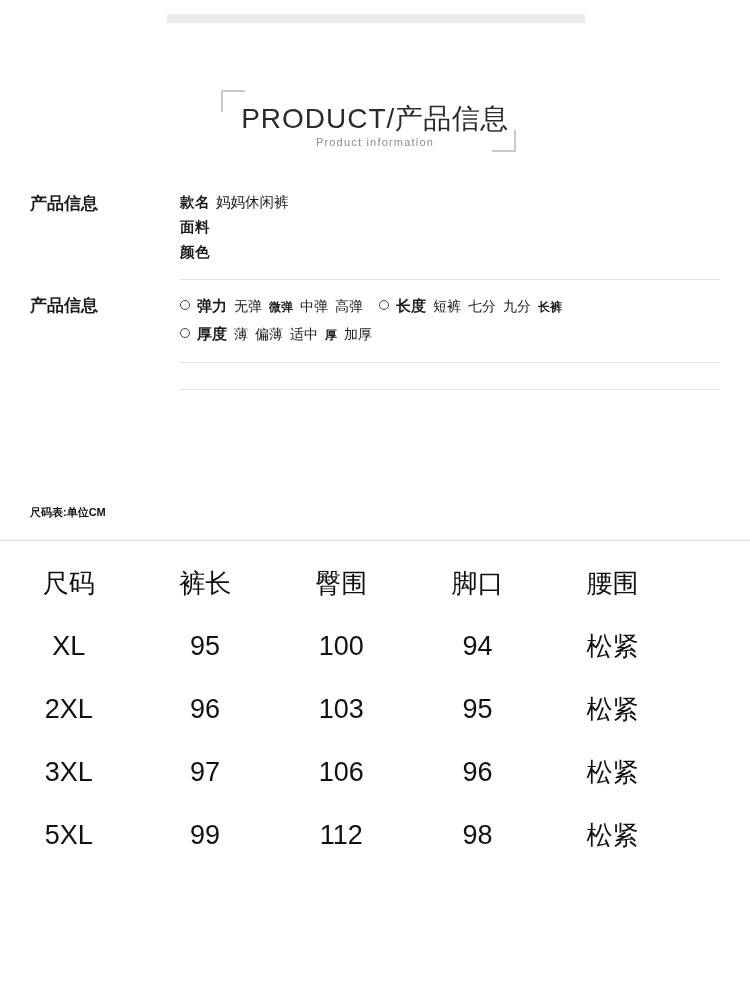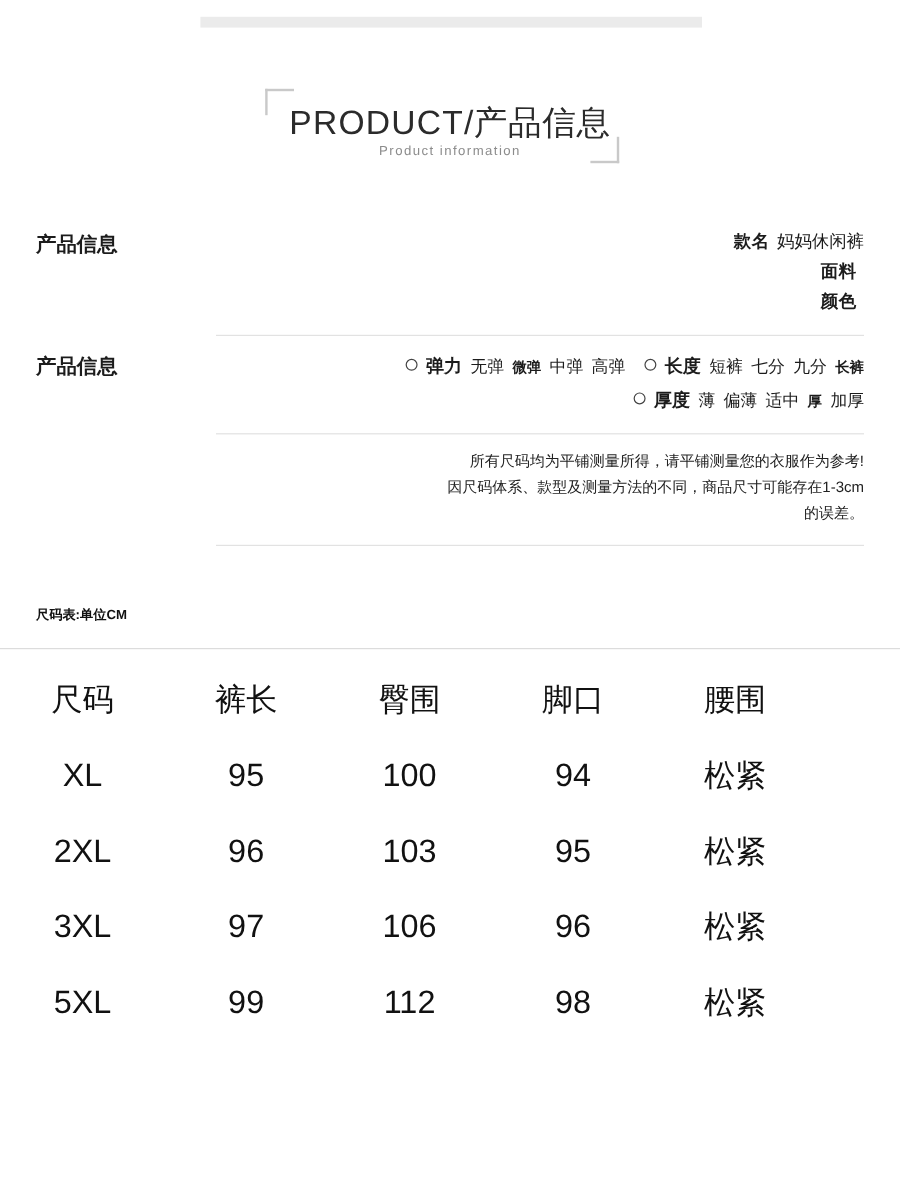--- a/index.html
+++ b/index.html
@@ -22,21 +22,21 @@
     top: 14px;
     left: 167px;
     width: 418px;
     height: 9px;
     background: #ebebeb;
   }
 
   
   .header {
     position: absolute;
-    top: 62px;
+    top: 78px;
     left: 0;
     width: 734px;
     height: 90px;
   }
   .bracket-tl {
     position: absolute;
     left: 221px;
     top: 12px;
     width: 22px;
     height: 20px;
@@ -96,21 +96,20 @@
     font-size: 17px;
     font-weight: bold;
     color: #1c1c1c;
     padding-top: 2px;
   }
   .info-body {
     flex: 1;
     font-size: 14px;
     line-height: 1.65;
     color: #1c1c1c;
-    text-align: right;
   }
   .row-sep {
     border-top: 1px solid #e2e2e2;
     margin: 14px 0 12px 0;
     width: 100%;
   }
   .kv-line {
     font-size: 14.5px;
     line-height: 1.72;
   }
@@ -262,25 +261,20 @@
   </div>
 
   <div class="info-row">
     <div class="info-label"></div>
     <div class="info-body">
         <div class="row-sep"></div>
       </div>
   </div>
 
   <div class="info-row">
-    <div class="info-body tip-body">
-      <div>所有尺码均为平铺测量所得，请平铺测量您的衣服作为参考!</div>
-      <div>因尺码体系、款型及测量方法的不同，商品尺寸可能存在1-3cm</div>
-      <div>的误差。</div>
-    </div>
   </div>
 
   <div class="info-row">
     <div class="info-label"></div>
     <div class="info-body">
         <div class="row-sep"></div>
       </div>
   </div>
 
 </div>

